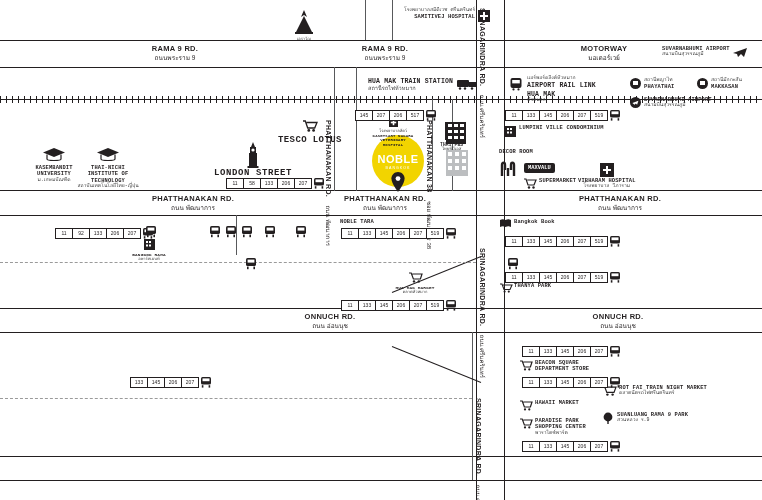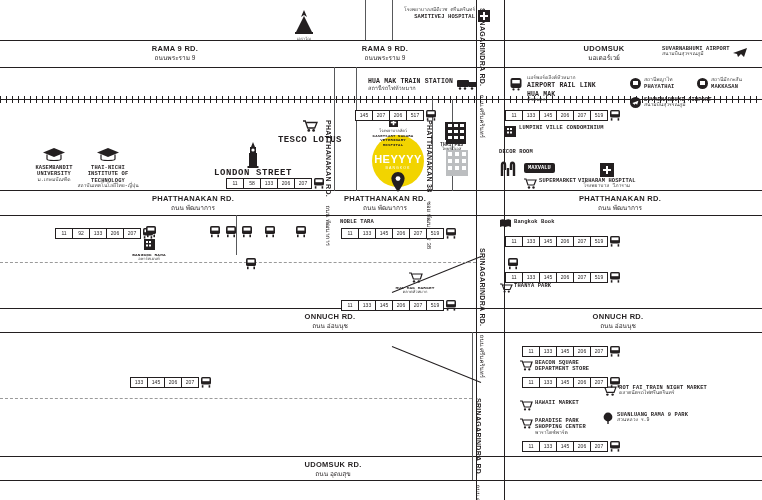--- a/index.html
+++ b/index.html
@@ -104,21 +104,21 @@
 
   <div class="rlabel" style="left:125px;top:45px;width:100px;">
     <div class="en">RAMA 9 RD.</div>
     <div class="th">ถนนพระราม 9</div>
   </div>
   <div class="rlabel" style="left:335px;top:45px;width:100px;">
     <div class="en">RAMA 9 RD.</div>
     <div class="th">ถนนพระราม 9</div>
   </div>
   <div class="rlabel" style="left:554px;top:45px;width:100px;">
-    <div class="en">UDOMSUK</div>
+    <div class="en">MOTORWAY</div>
     <div class="th">มอเตอร์เวย์</div>
   </div>
 
   <div class="rlabel" style="left:138px;top:195px;width:110px;">
     <div class="en">PHATTHANAKAN RD.</div>
     <div class="th">ถนน พัฒนาการ</div>
   </div>
   <div class="rlabel" style="left:330px;top:195px;width:110px;">
     <div class="en">PHATTHANAKAN RD.</div>
     <div class="th">ถนน พัฒนาการ</div>
@@ -130,24 +130,20 @@
 
   <div class="rlabel" style="left:280px;top:313px;width:100px;">
     <div class="en">ONNUCH RD.</div>
     <div class="th">ถนน อ่อนนุช</div>
   </div>
   <div class="rlabel" style="left:568px;top:313px;width:100px;">
     <div class="en">ONNUCH RD.</div>
     <div class="th">ถนน อ่อนนุช</div>
   </div>
 
-  <div class="rlabel" style="left:283px;top:461px;width:100px;">
-    <div class="en">UDOMSUK RD.</div>
-    <div class="th">ถนน อุดมสุข</div>
-  </div>
 
   <div class="vlabel" style="left:494px;top:8px;">
     <div class="inner">
       <span class="en">SRINAGARINDRA RD.</span>
       <span class="th" style="margin-left:4px;">ถนน ศรีนครินทร์</span>
     </div>
   </div>
   <div class="vlabel" style="left:340px;top:120px;">
     <div class="inner">
       <span class="en">PHATTHANAKAN RD.</span>
@@ -200,21 +196,21 @@
     </div>
     <div class="txt">
       <div class="th" style="font-size:5px;">แอร์พอร์ตลิงค์หัวหมาก</div>
       <div class="en" style="font-size:6.5px;">AIRPORT RAIL LINK</div>
       <div class="en" style="font-size:6.5px;margin-top:1px;">HUA MAK</div>
       <div class="th" style="font-size:5px;">หัวหมาก</div>
     </div>
   </div>
 
   <div id="hub">
-    <div class="brand">HEYYYY</div>
+    <div class="brand">NOBLE</div>
     <div class="sub">BANGKOK</div>
   </div>
   <div id="pin">
     <svg width="14" height="20" viewBox="0 0 14 20">
       <path d="M7 0C3.3 0 0.4 2.9 0.4 6.6 0.4 11.6 7 20 7 20s6.6-8.4 6.6-13.4C13.6 2.9 10.7 0 7 0z" fill="#231f20"></path>
       <circle cx="7" cy="6.6" r="2.4" fill="#fff"></circle>
     </svg>
   </div>
 
   <div class="poi center" style="left:292px;top:10px;">

